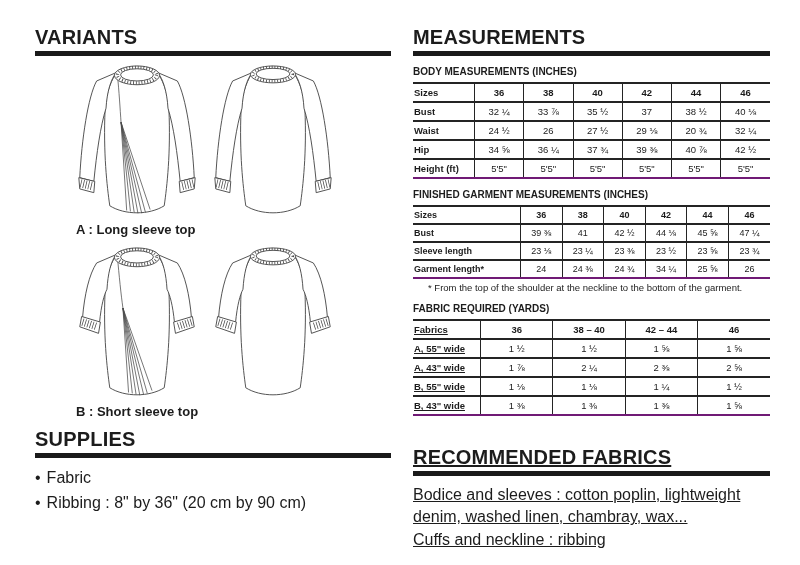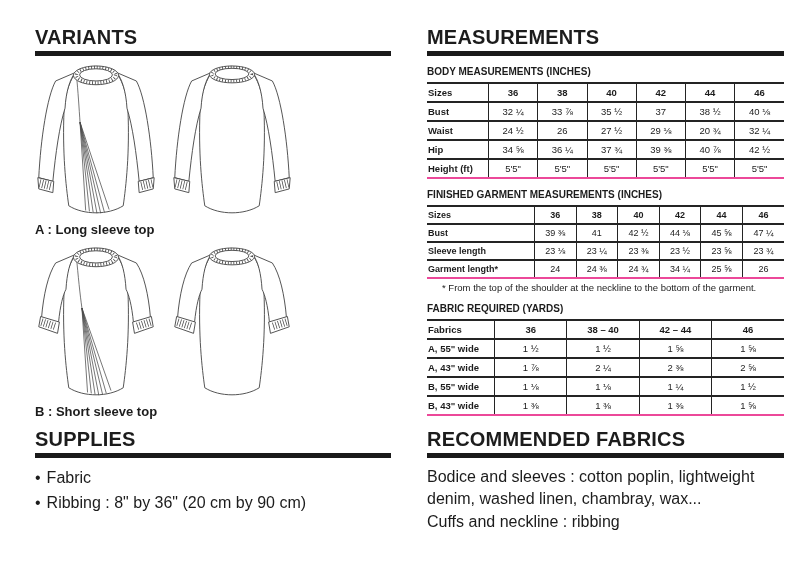--- a/index.html
+++ b/index.html
@@ -1,43 +1,43 @@
 <!DOCTYPE html>
 <html><head>
 <meta charset="utf-8">
 <style>
   html,body{margin:0;padding:0;background:#fff;}
   body{
     width:800px;height:565px;overflow:hidden;position:relative;
     font-family:"Liberation Sans","DejaVu Sans",sans-serif;color:#1c1c1c;
   }
-  .page{display:flex;gap:36px;padding:26px 30px 0 35px;box-sizing:border-box;}
+  .page{display:flex;gap:22px;padding:26px 30px 0 35px;box-sizing:border-box;}
   .col-left{width:356px;flex:0 0 356px;}
   .col-right{width:357px;flex:0 0 357px;}
 
   h1.sec{font-size:20px;line-height:22px;font-weight:700;margin:0 0 3px 0;letter-spacing:.2px;}
   .bar{height:5px;background:#1a1a1a;margin:0 0 8px 0;}
 
   .subhead{font-size:10px;font-weight:700;margin:10px 0 5px 0;}
 
   table{border-collapse:collapse;width:100%;table-layout:fixed;font-size:9.5px;
-        border-bottom:2px solid #ec4899;margin-bottom:2px;}
+        border-bottom:2px solid #701a75;margin-bottom:2px;}
   th,td{padding:3px 2px;text-align:center;font-weight:400;border-top:2px solid #242424;
         white-space:nowrap;overflow:hidden;}
   thead th{font-weight:700;}
   th.lbl{text-align:left;font-weight:700;padding-left:1px;}
   th:not(:first-child),td:not(:first-child){border-left:1px solid #242424;}
   table.t-body th.lbl{width:58px;}
   table.t-finished th.lbl{width:104px;}
   table.t-finished{font-size:9px;}
-  table.t-fabric th.lbl{width:64px;}
+  table.t-fabric th.lbl{width:64px;text-decoration:underline;}
 
   .footnote{font-size:9.5px;margin:3px 0 6px 15px;}
 
-  .variant-block{margin-top:6px;}
+  .variant-block{margin-top:6px;margin-left:41px;}
   .drawings{display:flex;gap:14px;align-items:flex-start;}
   .variant-label{font-size:13px;font-weight:700;margin:3px 0 9px 0;}
 
   .supplies-list{list-style:none;margin:2px 0 0 0;padding:0;font-size:16px;line-height:1.55;}
   .supplies-list li::before{content:"\2022";margin-right:6px;}
 
   .fab-text{font-size:16px;line-height:1.4;margin-top:2px;}
 
   svg{display:block;}
 </style>
@@ -288,21 +288,21 @@
           <tr>
             <th class="lbl" scope="row">B, 43" wide</th>
             <td>1 ⅜</td>
             <td>1 ⅜</td>
             <td>1 ⅜</td>
             <td>1 ⅝</td>
           </tr>
         </tbody>
       </table>
 
-    <div style="margin-top:12px;">
+    <div style="margin-top:30px;text-decoration:underline;">
       <h1 class="sec">RECOMMENDED FABRICS</h1>
       <div class="bar"></div>
       <div class="fab-text">
         <div>Bodice and sleeves : cotton poplin, lightweight denim, washed linen, chambray, wax...</div>
         <div>Cuffs and neckline : ribbing</div>
       </div>
     </div>
   </div>
 
 </div>

